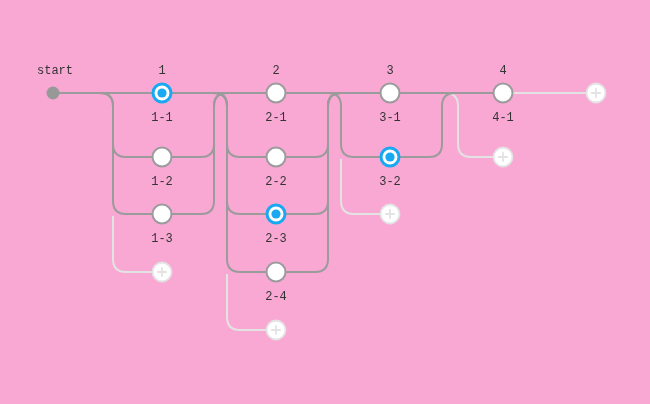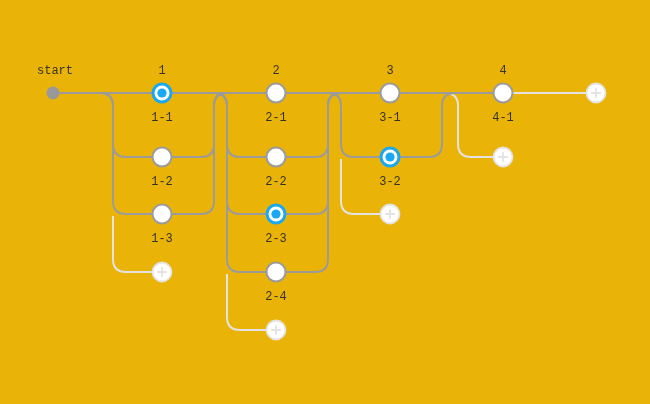--- a/index.html
+++ b/index.html
@@ -1,20 +1,20 @@
 <!DOCTYPE html>
 <html><head>
 <meta charset="utf-8">
 <style>
   html, body { margin: 0; padding: 0; background: #ffffff; }
   .stage {
     position: relative;
     width: 650px;
     height: 404px;
-    background: #eab308;
+    background: #f9a8d4;
     overflow: hidden;
     font-family: "Liberation Mono", "DejaVu Sans Mono", monospace;
   }
   svg { display: block; }
   svg text {
     font-family: "Liberation Mono", "DejaVu Sans Mono", monospace;
     font-size: 12px;
     font-weight: 400;
   }
 </style>

